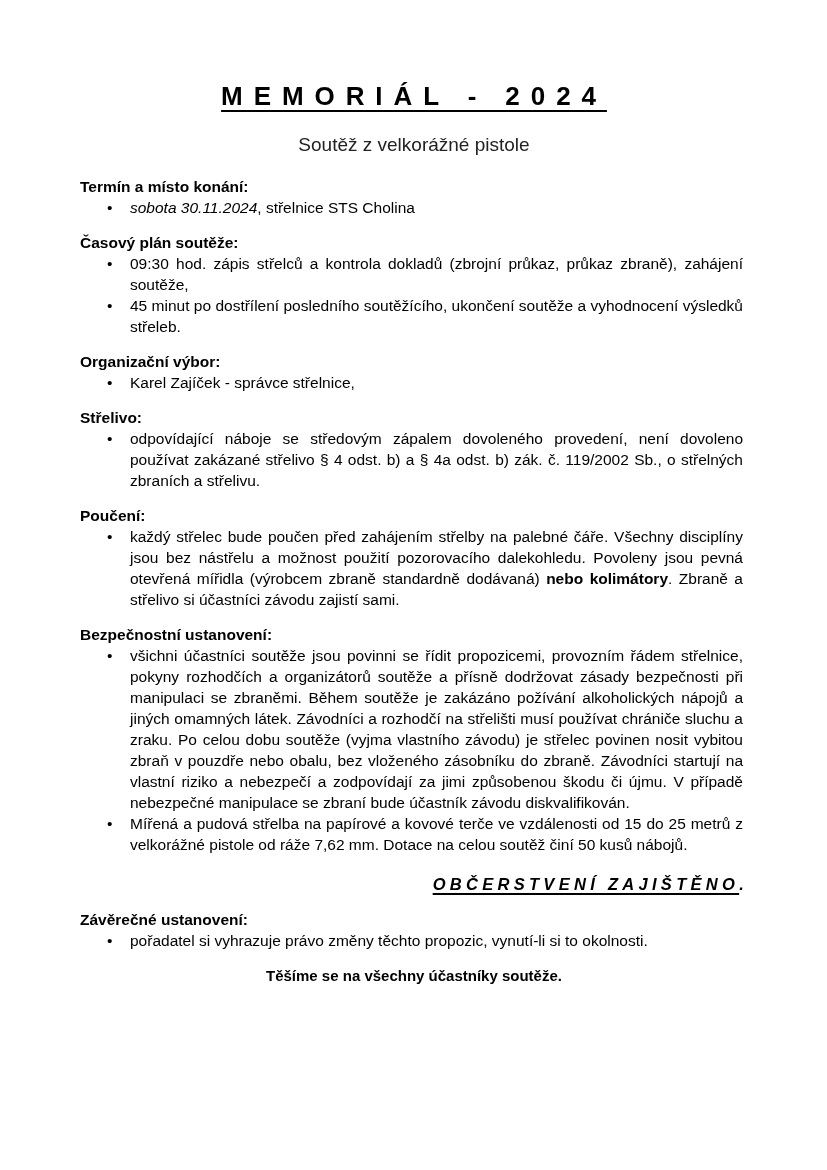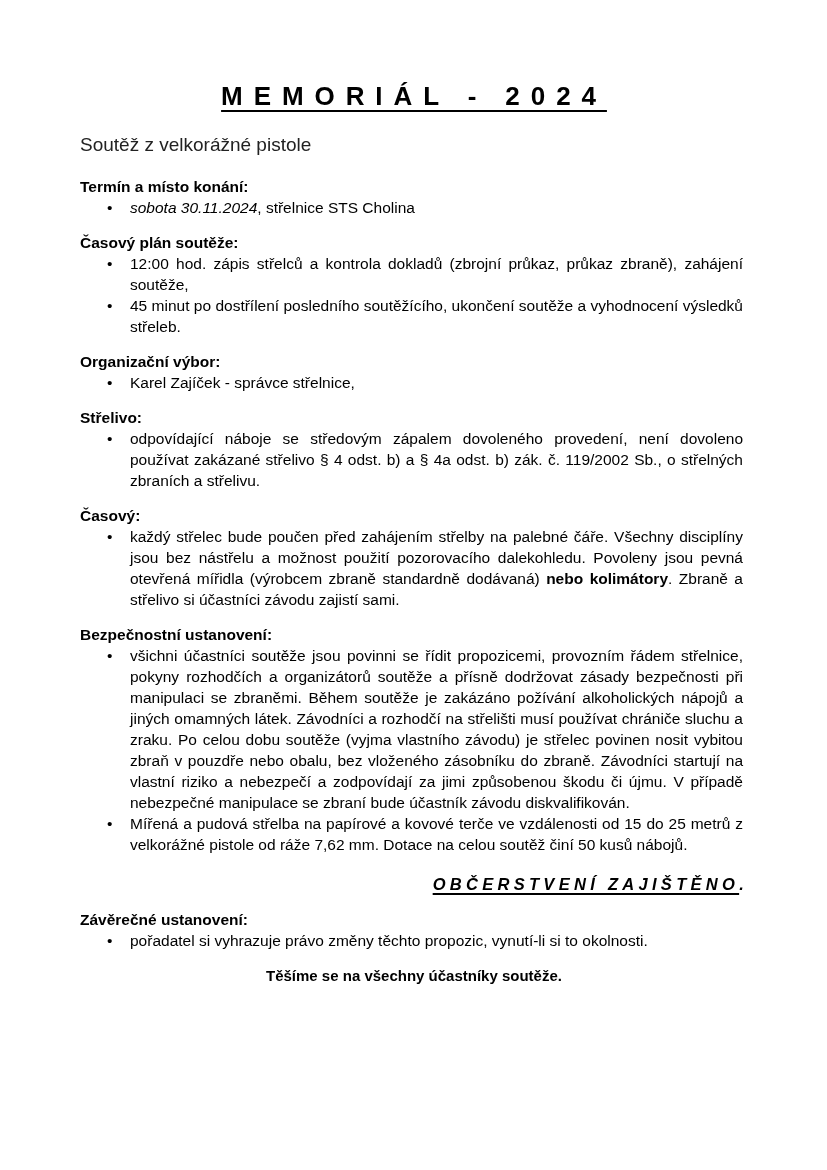--- a/index.html
+++ b/index.html
@@ -29,21 +29,21 @@
     font-weight: bold;
     letter-spacing: 0.42em;
   }
   .doc-title .u {
     text-decoration: underline;
     text-underline-offset: 5px;
     text-decoration-thickness: 2px;
   }
   .doc-subtitle {
     margin: 26px 0 0 0;
-    text-align: left;
+    text-align: center;
     font-size: 19px;
     line-height: 20px;
     font-weight: normal;
     color: #222222;
   }
   section { margin: 14px 5px 0 0; }
   section.first { margin-top: 21px; }
   section.tight { margin-top: 0; }
   h3 {
     margin: 0;
@@ -99,41 +99,41 @@
   <section class="first">
     <h3>Termín a místo konání:</h3>
     <ul>
       <li><span class="seg-italic">sobota 30.11.2024</span><span>, střelnice STS Cholina</span></li>
     </ul>
   </section>
 
   <section>
     <h3>Časový plán soutěže:</h3>
     <ul>
-      <li>12:00 hod. zápis střelců a kontrola dokladů (zbrojní průkaz, průkaz zbraně), zahájení soutěže,</li>
+      <li>09:30 hod. zápis střelců a kontrola dokladů (zbrojní průkaz, průkaz zbraně), zahájení soutěže,</li>
       <li>45 minut po dostřílení posledního soutěžícího, ukončení soutěže a vyhodnocení výsledků střeleb.</li>
     </ul>
   </section>
 
   <section>
     <h3>Organizační výbor:</h3>
     <ul>
       <li>Karel Zajíček - správce střelnice,</li>
     </ul>
   </section>
 
   <section>
     <h3>Střelivo:</h3>
     <ul>
       <li>odpovídající náboje se středovým zápalem dovoleného provedení, není dovoleno používat zakázané střelivo § 4 odst. b) a § 4a odst. b) zák. č. 119/2002 Sb., o střelných zbraních a střelivu.</li>
     </ul>
   </section>
 
   <section>
-    <h3>Časový:</h3>
+    <h3>Poučení:</h3>
     <ul>
       <li><span>každý střelec bude poučen před zahájením střelby na palebné čáře. Všechny disciplíny jsou bez nástřelu a možnost použití pozorovacího dalekohledu. Povoleny jsou pevná otevřená mířidla (výrobcem zbraně standardně dodávaná) </span><span class="seg-bold">nebo kolimátory</span><span>. Zbraně a střelivo si účastníci závodu zajistí sami.</span></li>
     </ul>
   </section>
 
   <section>
     <h3>Bezpečnostní ustanovení:</h3>
     <ul>
       <li>všichni účastníci soutěže jsou povinni se řídit propozicemi, provozním řádem střelnice, pokyny rozhodčích a organizátorů soutěže a přísně dodržovat zásady bezpečnosti při manipulaci se zbraněmi. Během soutěže je zakázáno požívání alkoholických nápojů a jiných omamných látek. Závodníci a rozhodčí na střelišti musí používat chrániče sluchu a zraku. Po celou dobu soutěže (vyjma vlastního závodu) je střelec povinen nosit vybitou zbraň v pouzdře nebo obalu, bez vloženého zásobníku do zbraně. Závodníci startují na vlastní riziko a nebezpečí a zodpovídají za jimi způsobenou škodu či újmu. V případě nebezpečné manipulace se zbraní bude účastník závodu diskvalifikován.</li>
     </ul>

